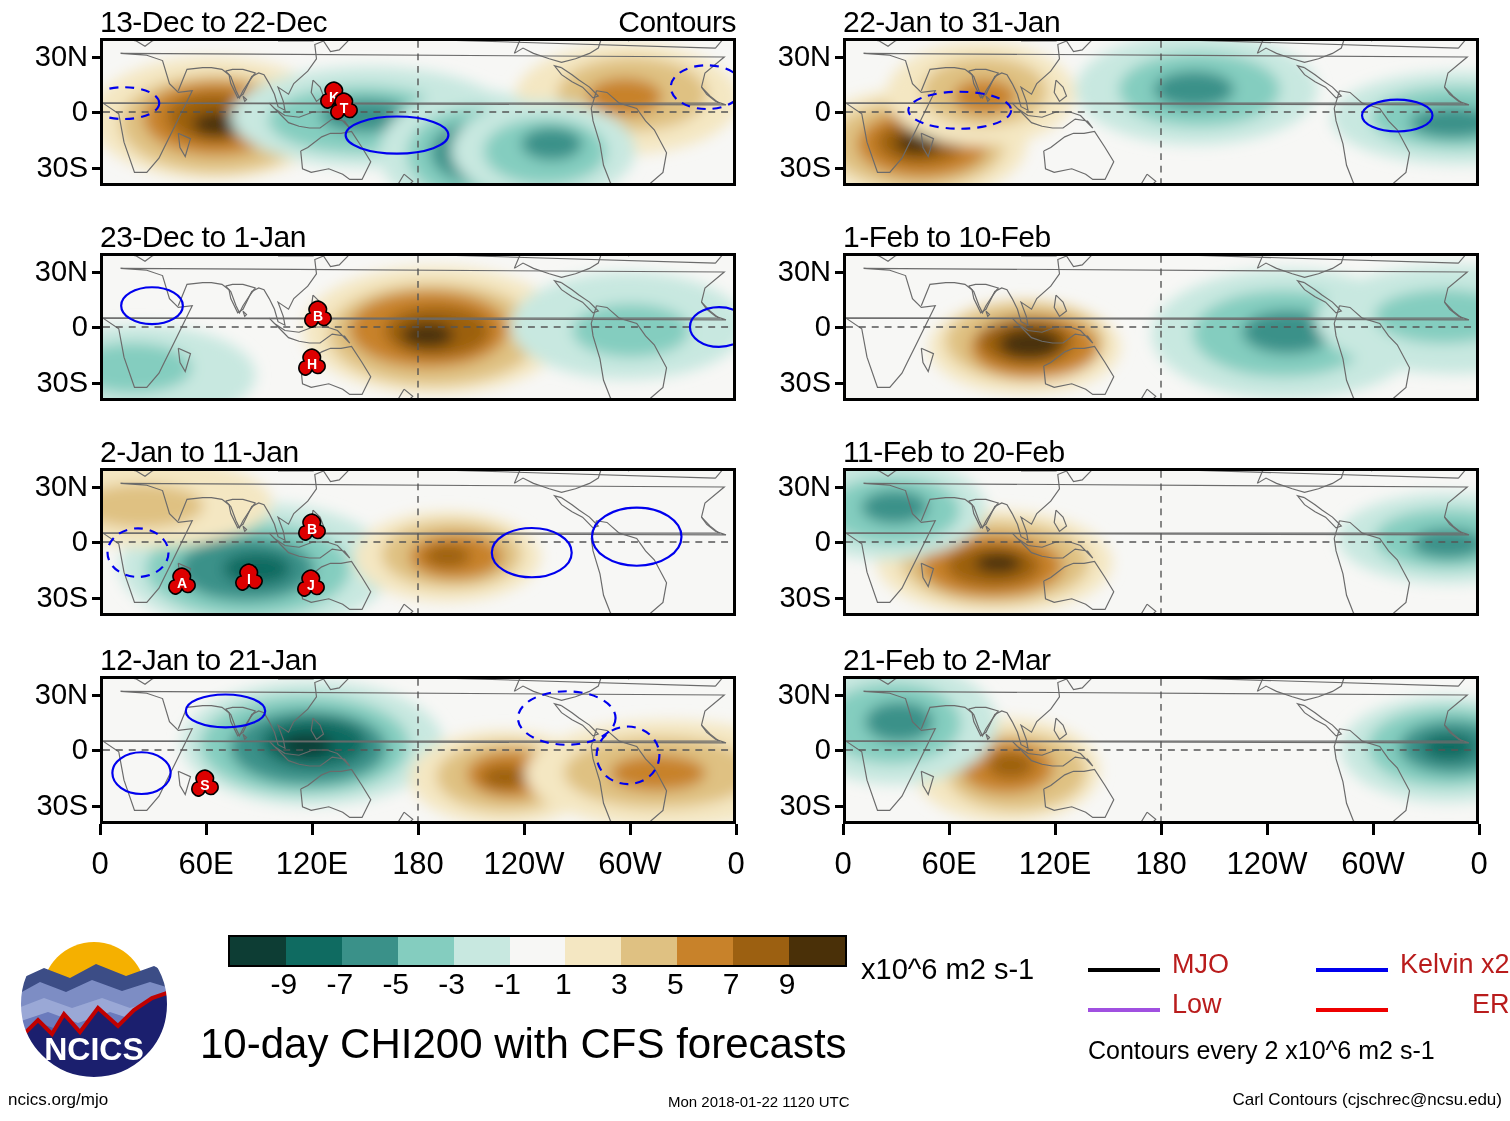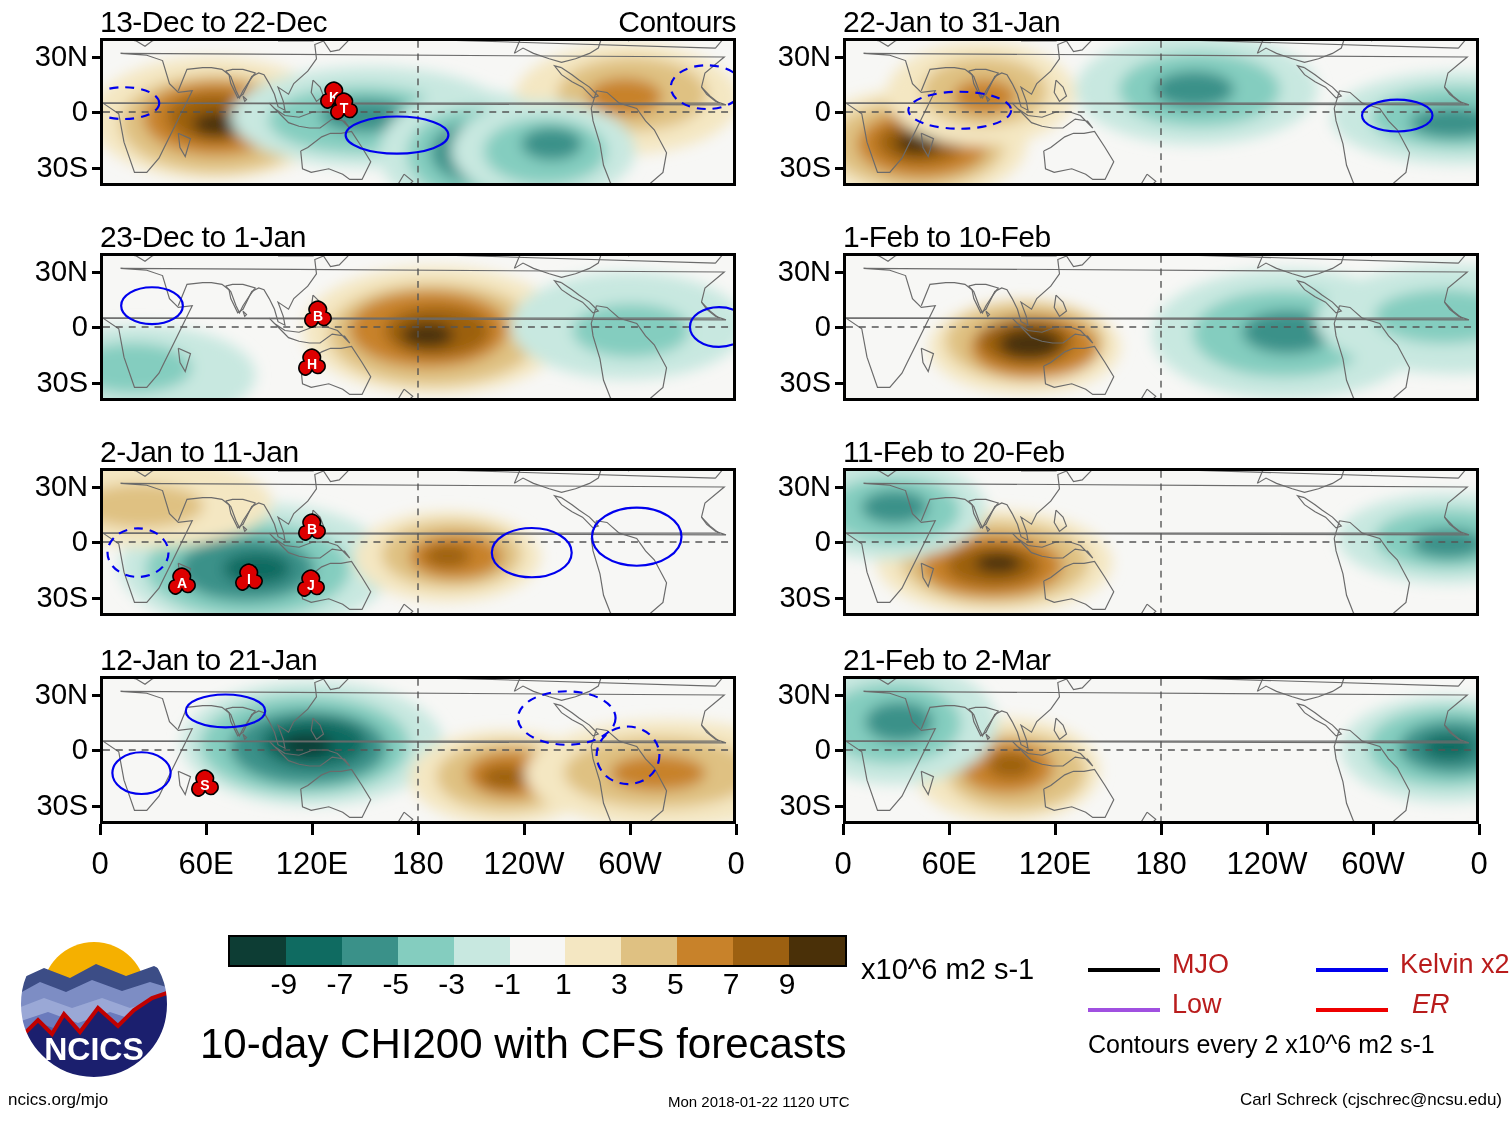--- a/index.html
+++ b/index.html
@@ -29,21 +29,21 @@
   }
   .tick-v{position:absolute;background:#000;}
   
   #colorbar{position:absolute;display:flex;border:2px solid #000;box-sizing:content-box;}
   #colorbar .sw{height:100%;}
   .cbtick{position:absolute;font-size:30px;color:#000;text-align:center;}
   #cbunits{position:absolute;font-size:29px;color:#000;white-space:nowrap;}
   
   .lg-line{position:absolute;height:4px;}
   .lg-text{position:absolute;font-size:27px;color:#b91c1c;white-space:nowrap;}
-  #contour-note{position:absolute;font-size:25px;color:#000;white-space:nowrap;}
+  #contour-note{position:absolute;font-size:25px;color:#000;white-space:nowrap;margin-top:6px;}
   #main-title{position:absolute;font-size:42px;color:#000;white-space:nowrap;}
   .foot{position:absolute;font-size:17px;color:#000;white-space:nowrap;}
   .foot.sm{font-size:15px;}
   #logo{position:absolute;}
   .tc-marker{position:absolute;width:0;height:0;}
   .tc-marker svg{position:absolute;left:-15px;top:-17px;overflow:visible;}
 </style>
 </head>
 <body>
 
@@ -599,21 +599,21 @@
 <div id="cbunits" style="left: 861px; top: 953px;">x10^6 m2 s-1</div>
 
 <div id="legend">
     <div class="lg-line" style="left: 1088px; top: 968px; width: 72px; background: rgb(0, 0, 0);"></div>
     <div class="lg-text" style="left: 1172px; top: 949px;">MJO</div>
     <div class="lg-line" style="left: 1316px; top: 968px; width: 72px; background: rgb(0, 0, 238);"></div>
     <div class="lg-text" style="left: 1400px; top: 949px;">Kelvin x2</div>
     <div class="lg-line" style="left: 1088px; top: 1008px; width: 72px; background: rgb(160, 80, 224);"></div>
     <div class="lg-text" style="left: 1172px; top: 989px;">Low</div>
     <div class="lg-line" style="left: 1316px; top: 1008px; width: 72px; background: rgb(238, 0, 0);"></div>
-    <div class="lg-text" style="left: 1412px; top: 989px; font-style: italic;">ER</div>
+    <div class="lg-text" style="left: 1472px; top: 989px;">ER</div>
   </div>
 <div id="contour-note" style="left: 1088px; top: 1030px;">Contours every 2 x10^6 m2 s-1</div>
 
 <div id="logo" style="left:18px;top:928px;width:152px;height:152px;">
   <svg width="152" height="152" viewBox="0 0 152 152">
     <defs>
       <clipPath id="logoclip">
           <circle cx="76" cy="76" r="74"></circle>
         </clipPath>
     </defs>
@@ -629,13 +629,13 @@
       <path d="M0 112 L20 92 L34 106 L46 86 L62 104 L80 80 L100 98 L116 82 L134 70 L152 64" fill="none" stroke="#c00000" stroke-width="4"></path>
     </g>
     <circle cx="76" cy="76" r="74" fill="none" stroke="#ffffff" stroke-width="2"></circle>
     <text x="76" y="132" text-anchor="middle" fill="#ffffff" font-family="Liberation Sans, sans-serif" font-size="32" font-weight="bold">NCICS</text>
   </svg>
 </div>
 
 <div id="main-title" style="left:200px;top:1020px;">10-day CHI200 with CFS forecasts</div>
 <div class="foot" style="left:8px;top:1090px;text-align:center;">ncics.org/mjo</div>
 <div class="foot sm" style="left:668px;top:1093px;">Mon 2018-01-22 1120 UTC</div>
-<div class="foot" style="right:8px;top:1090px;">Carl Schreck (cjschrec@ncsu.edu)</div>
+<div class="foot" style="right:8px;top:1090px;">Carl Contours (cjschrec@ncsu.edu)</div>
 
 </body></html>

